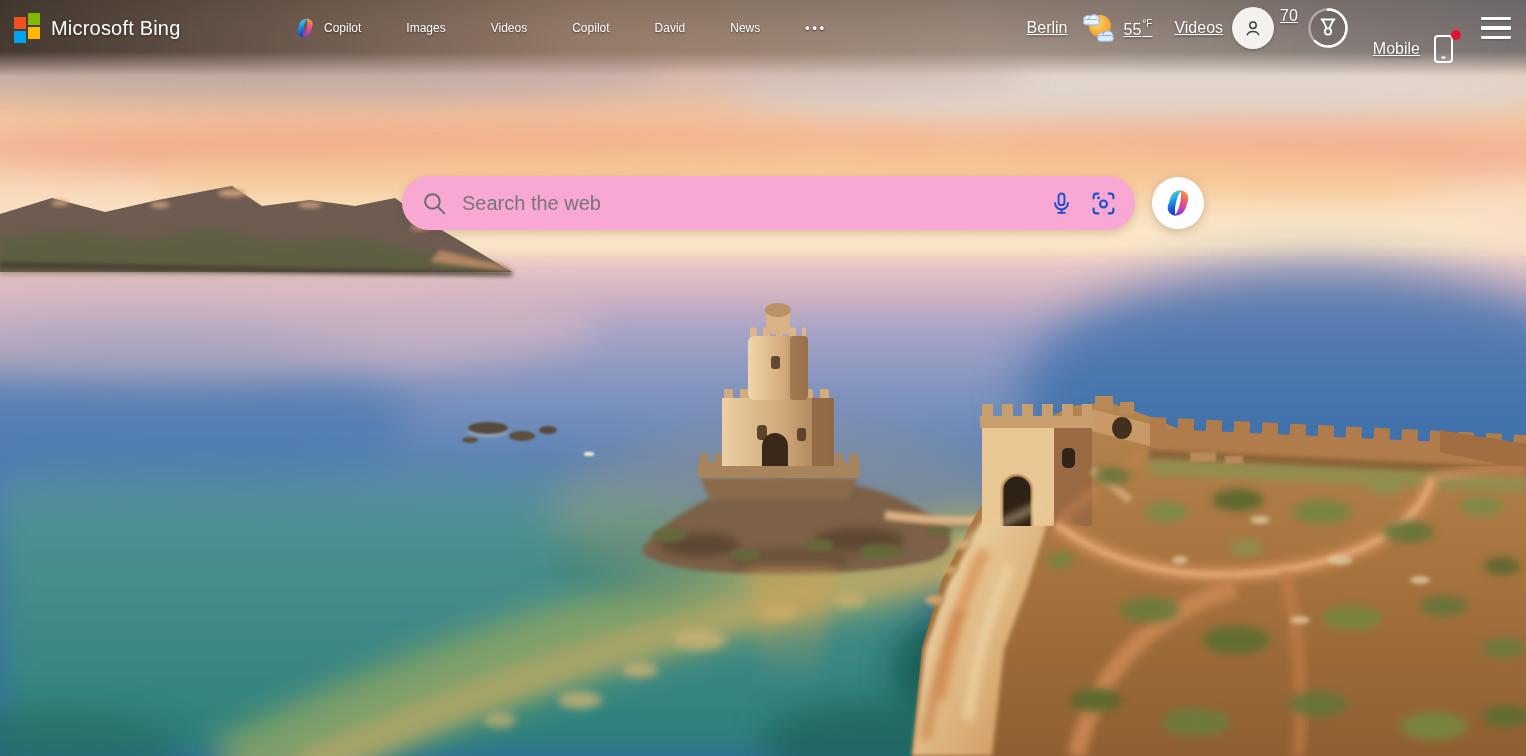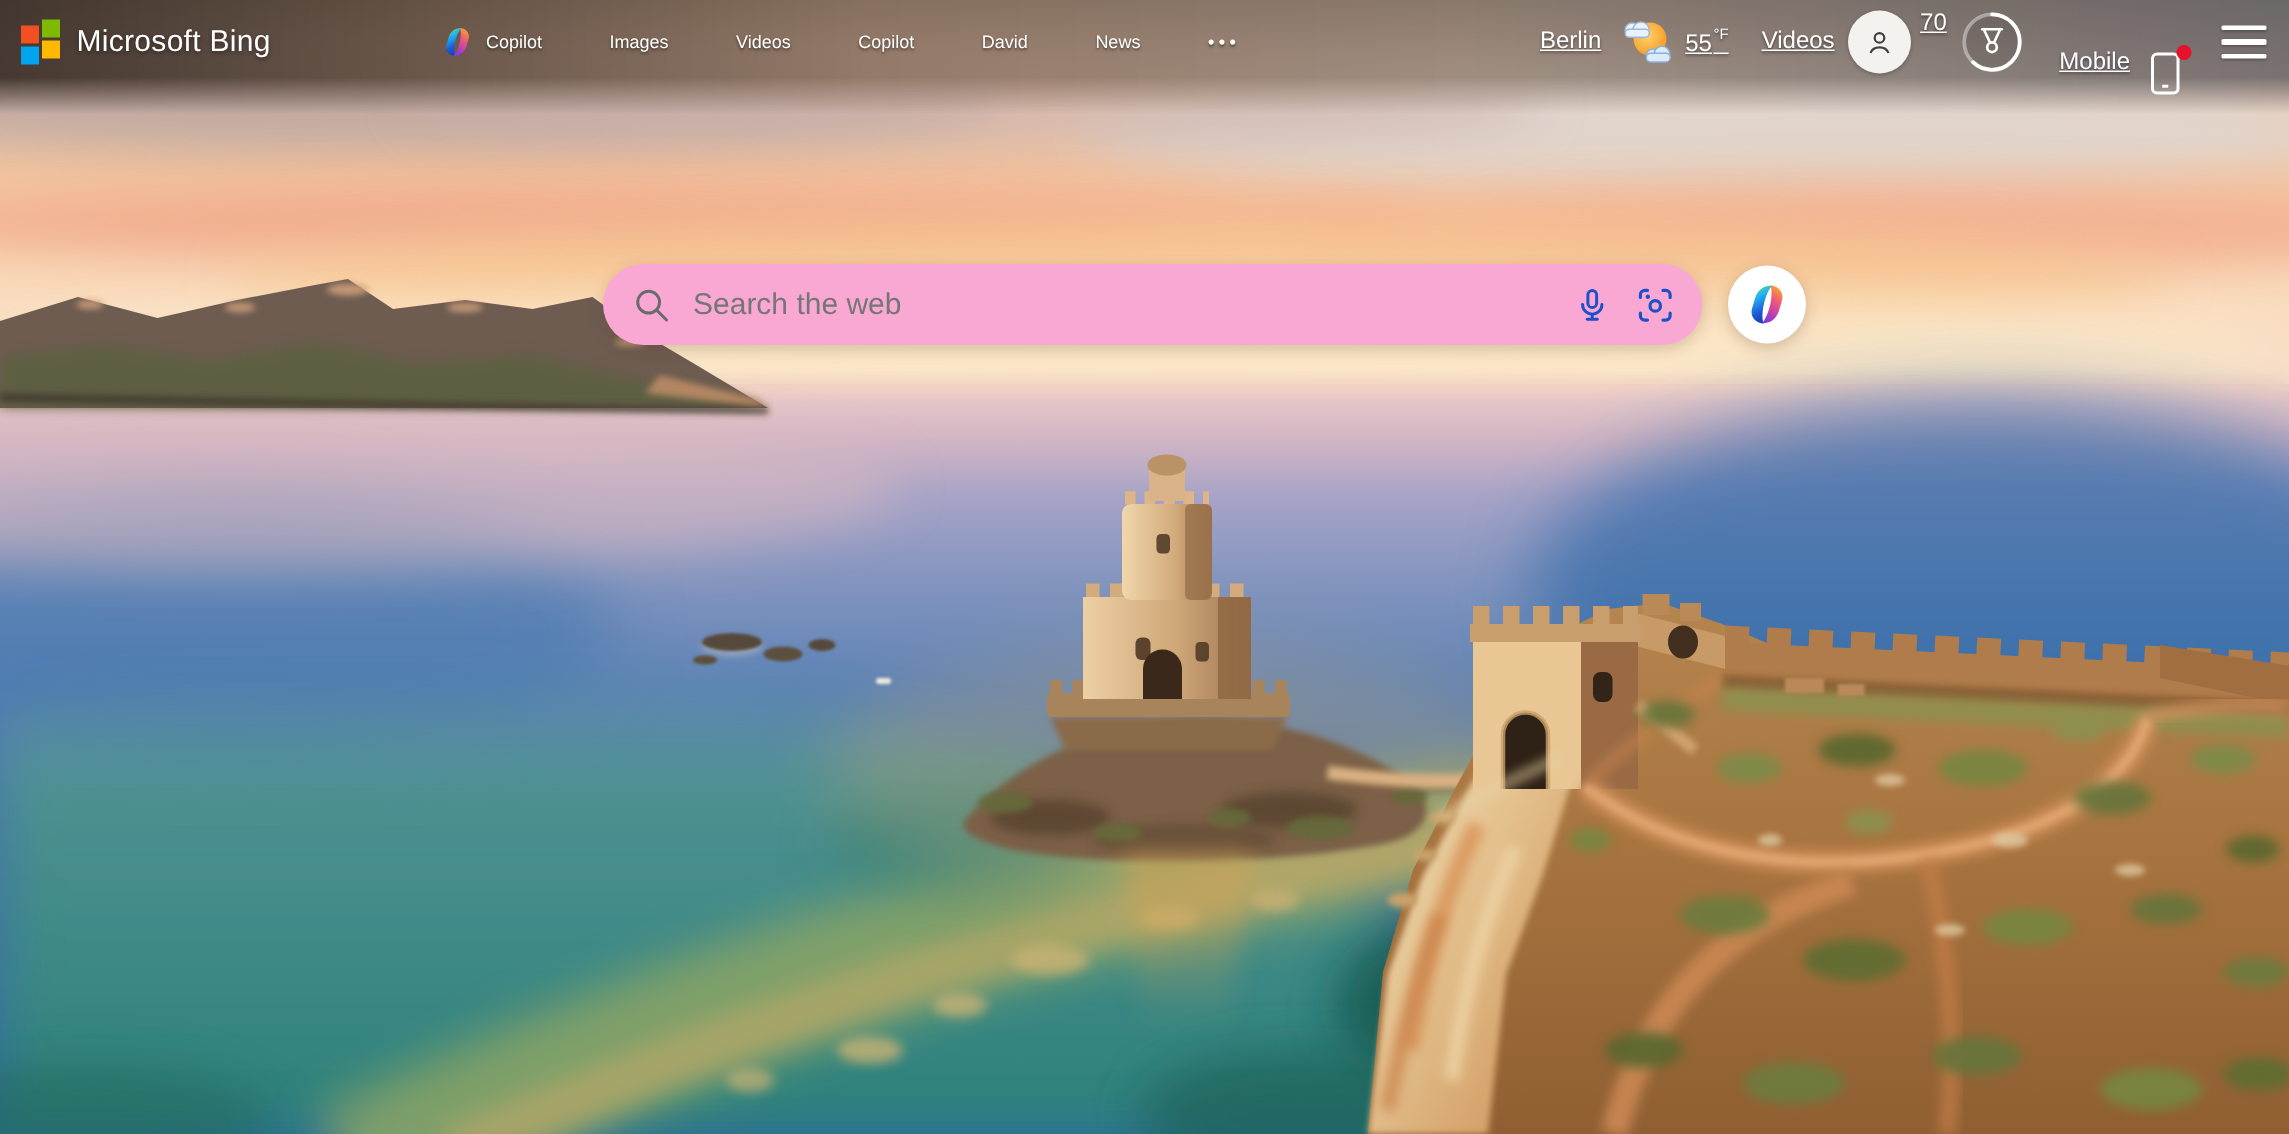--- a/index.html
+++ b/index.html
@@ -35,21 +35,21 @@
   .cp-icon{width:22px;height:22px;}
   .nav-right{position:absolute;right:13px;top:0;height:56px;display:flex;align-items:center;}
   .nav-right .txt{font-size:16px;text-shadow:0 1px 2px rgba(0,0,0,.5);white-space:nowrap;text-decoration:underline;}
   .wx{display:flex;align-items:center;cursor:pointer;}
   .wx-icon{width:42px;height:36px;margin:0 5px 0 9px;}
   .temp-unit{font-size:10px;vertical-align:8px;margin-left:1px;}
   .avatar{width:42px;height:42px;border-radius:50%;background:#f4f2ef;display:flex;align-items:center;justify-content:center;margin:0 0 0 9px;cursor:pointer;box-shadow:0 1px 3px rgba(0,0,0,.25);}
   .user{display:flex;align-items:center;margin-left:22px;cursor:pointer;}
   .rewards{display:flex;align-items:flex-start;margin-left:6px;cursor:pointer;}
   .ring{width:42px;height:42px;margin-left:9px;}
-  .mobile{display:flex;align-items:flex-start;margin-left:24px;cursor:pointer;margin-top:41px;}
+  .mobile{display:flex;align-items:center;margin-left:24px;cursor:pointer;margin-top:41px;}
   .phone-wrap{position:relative;margin-left:10px;width:27px;height:32px;}
   .phone-wrap svg{display:block;}
   .notif-dot{position:absolute;top:-3px;right:-4px;width:10px;height:10px;border-radius:50%;background:#e8112d;}
   .hamburger{margin-left:22px;display:flex;flex-direction:column;gap:6px;cursor:pointer;padding:4px 2px;}
   .hamburger span{display:block;width:30px;height:3.4px;background:#fff;border-radius:1px;box-shadow:0 1px 2px rgba(0,0,0,.3);}
   
   .search-wrap{position:absolute;left:402px;top:176px;z-index:10;display:flex;align-items:center;}
   .search-box{width:733px;height:54px;background:#f9a8d4;border-radius:27px;display:flex;align-items:center;box-shadow:0 3px 10px rgba(90,60,40,.22);}
   .search-mag{margin-left:19px;display:flex;}
   .search-input{flex:1;border:0;outline:0;background:transparent;font-size:20px;color:#222;margin:0 8px 0 12px;font-family:"Liberation Sans",sans-serif;}

